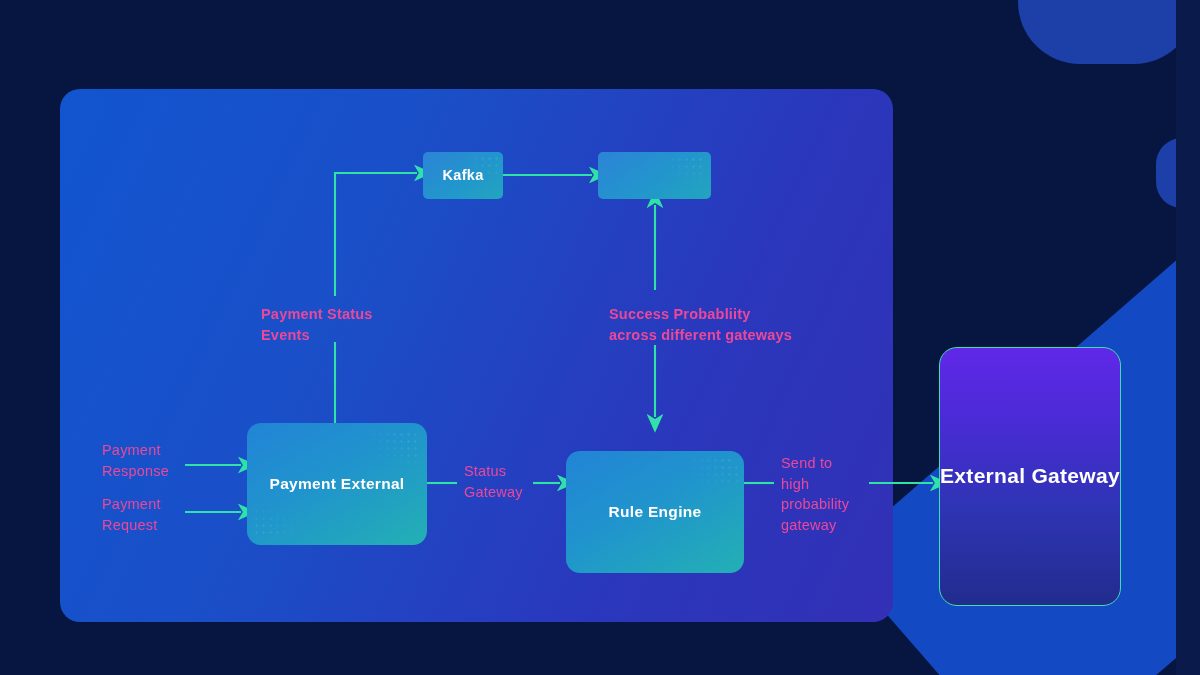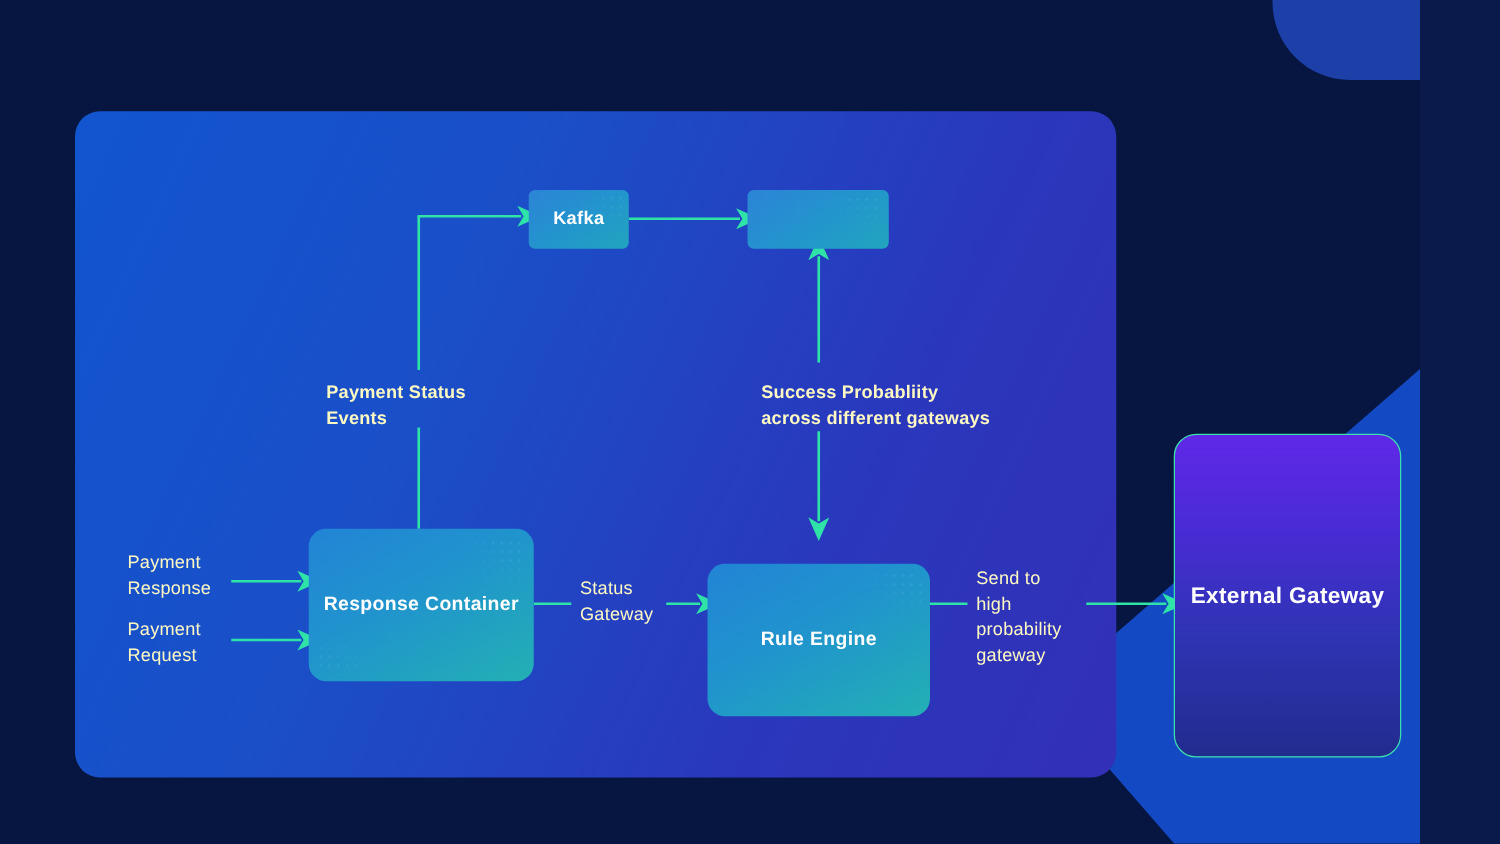--- a/index.html
+++ b/index.html
@@ -7,20 +7,21 @@
     padding: 0;
     background: #0a1a4a;
   }
   #stage {
     position: relative;
     width: 1136px;
     height: 675px;
     overflow: hidden;
     background: #071640;
     font-family: "Liberation Sans", sans-serif;
+    padding-left: 40px;
   }
 
   
   .deco {
     position: absolute;
     background: #1C3FA8;
   }
   #deco-blob-top2 {
     left: 1018px;
     top: -62px;
@@ -93,21 +94,21 @@
   #node-rule-engine {
     left: 566px; top: 423px;
     width: 178px; height: 122px; margin-top: 28px;
   }
   #node-external-gateway {
     left: 939px; top: 347px;
     width: 180px; height: 257px;
     border-radius: 18px;
     border: 1.6px solid #3BE0AE;
     background: linear-gradient(180deg, #6028E8 0%, #4A2BD6 28%, #2E34B4 62%, #212C8E 100%);
-    font-size: 18px;
+    font-size: 21px;
   }
 
   
   .dots {
     position: absolute;
     border-radius: inherit;
     pointer-events: none;
     background-image: radial-gradient(rgba(255,255,255,.16) 1px, transparent 1.1px);
     background-size: 7px 7px;
     opacity: .55;
@@ -132,21 +133,21 @@
   #wires {
     position: absolute;
     left: 0; top: 0;
     width: 1200px; height: 675px;
     pointer-events: none;
   }
 
   
   .label {
     position: absolute;
-    color: #fef9c3;
+    color: #ec4899;
     line-height: 1.42;
     white-space: pre-line;
   }
   .label-bold {
     font-weight: bold;
     font-size: 14.5px;
     letter-spacing: .2px;
   }
   .label-plain {
     font-weight: normal;
@@ -206,21 +207,21 @@
     <span>Kafka</span>
   </div>
 
   <div class="node node-small" id="node-ml-engine">
     <div class="dots" id="dots-ml"></div>
   </div>
 
   <div class="node node-big" id="node-payment-container">
     <div class="dots" id="dots-pc-tr"></div>
     <div class="dots" id="dots-pc-bl"></div>
-    <span>Response Container</span>
+    <span>Payment External</span>
   </div>
 
   <div class="node node-big" id="node-rule-engine">
     <div class="dots" id="dots-re-tr"></div>
     <span>Rule Engine</span>
   </div>
 
   <div class="node" id="node-external-gateway">
     <span>External
 Gateway</span>

